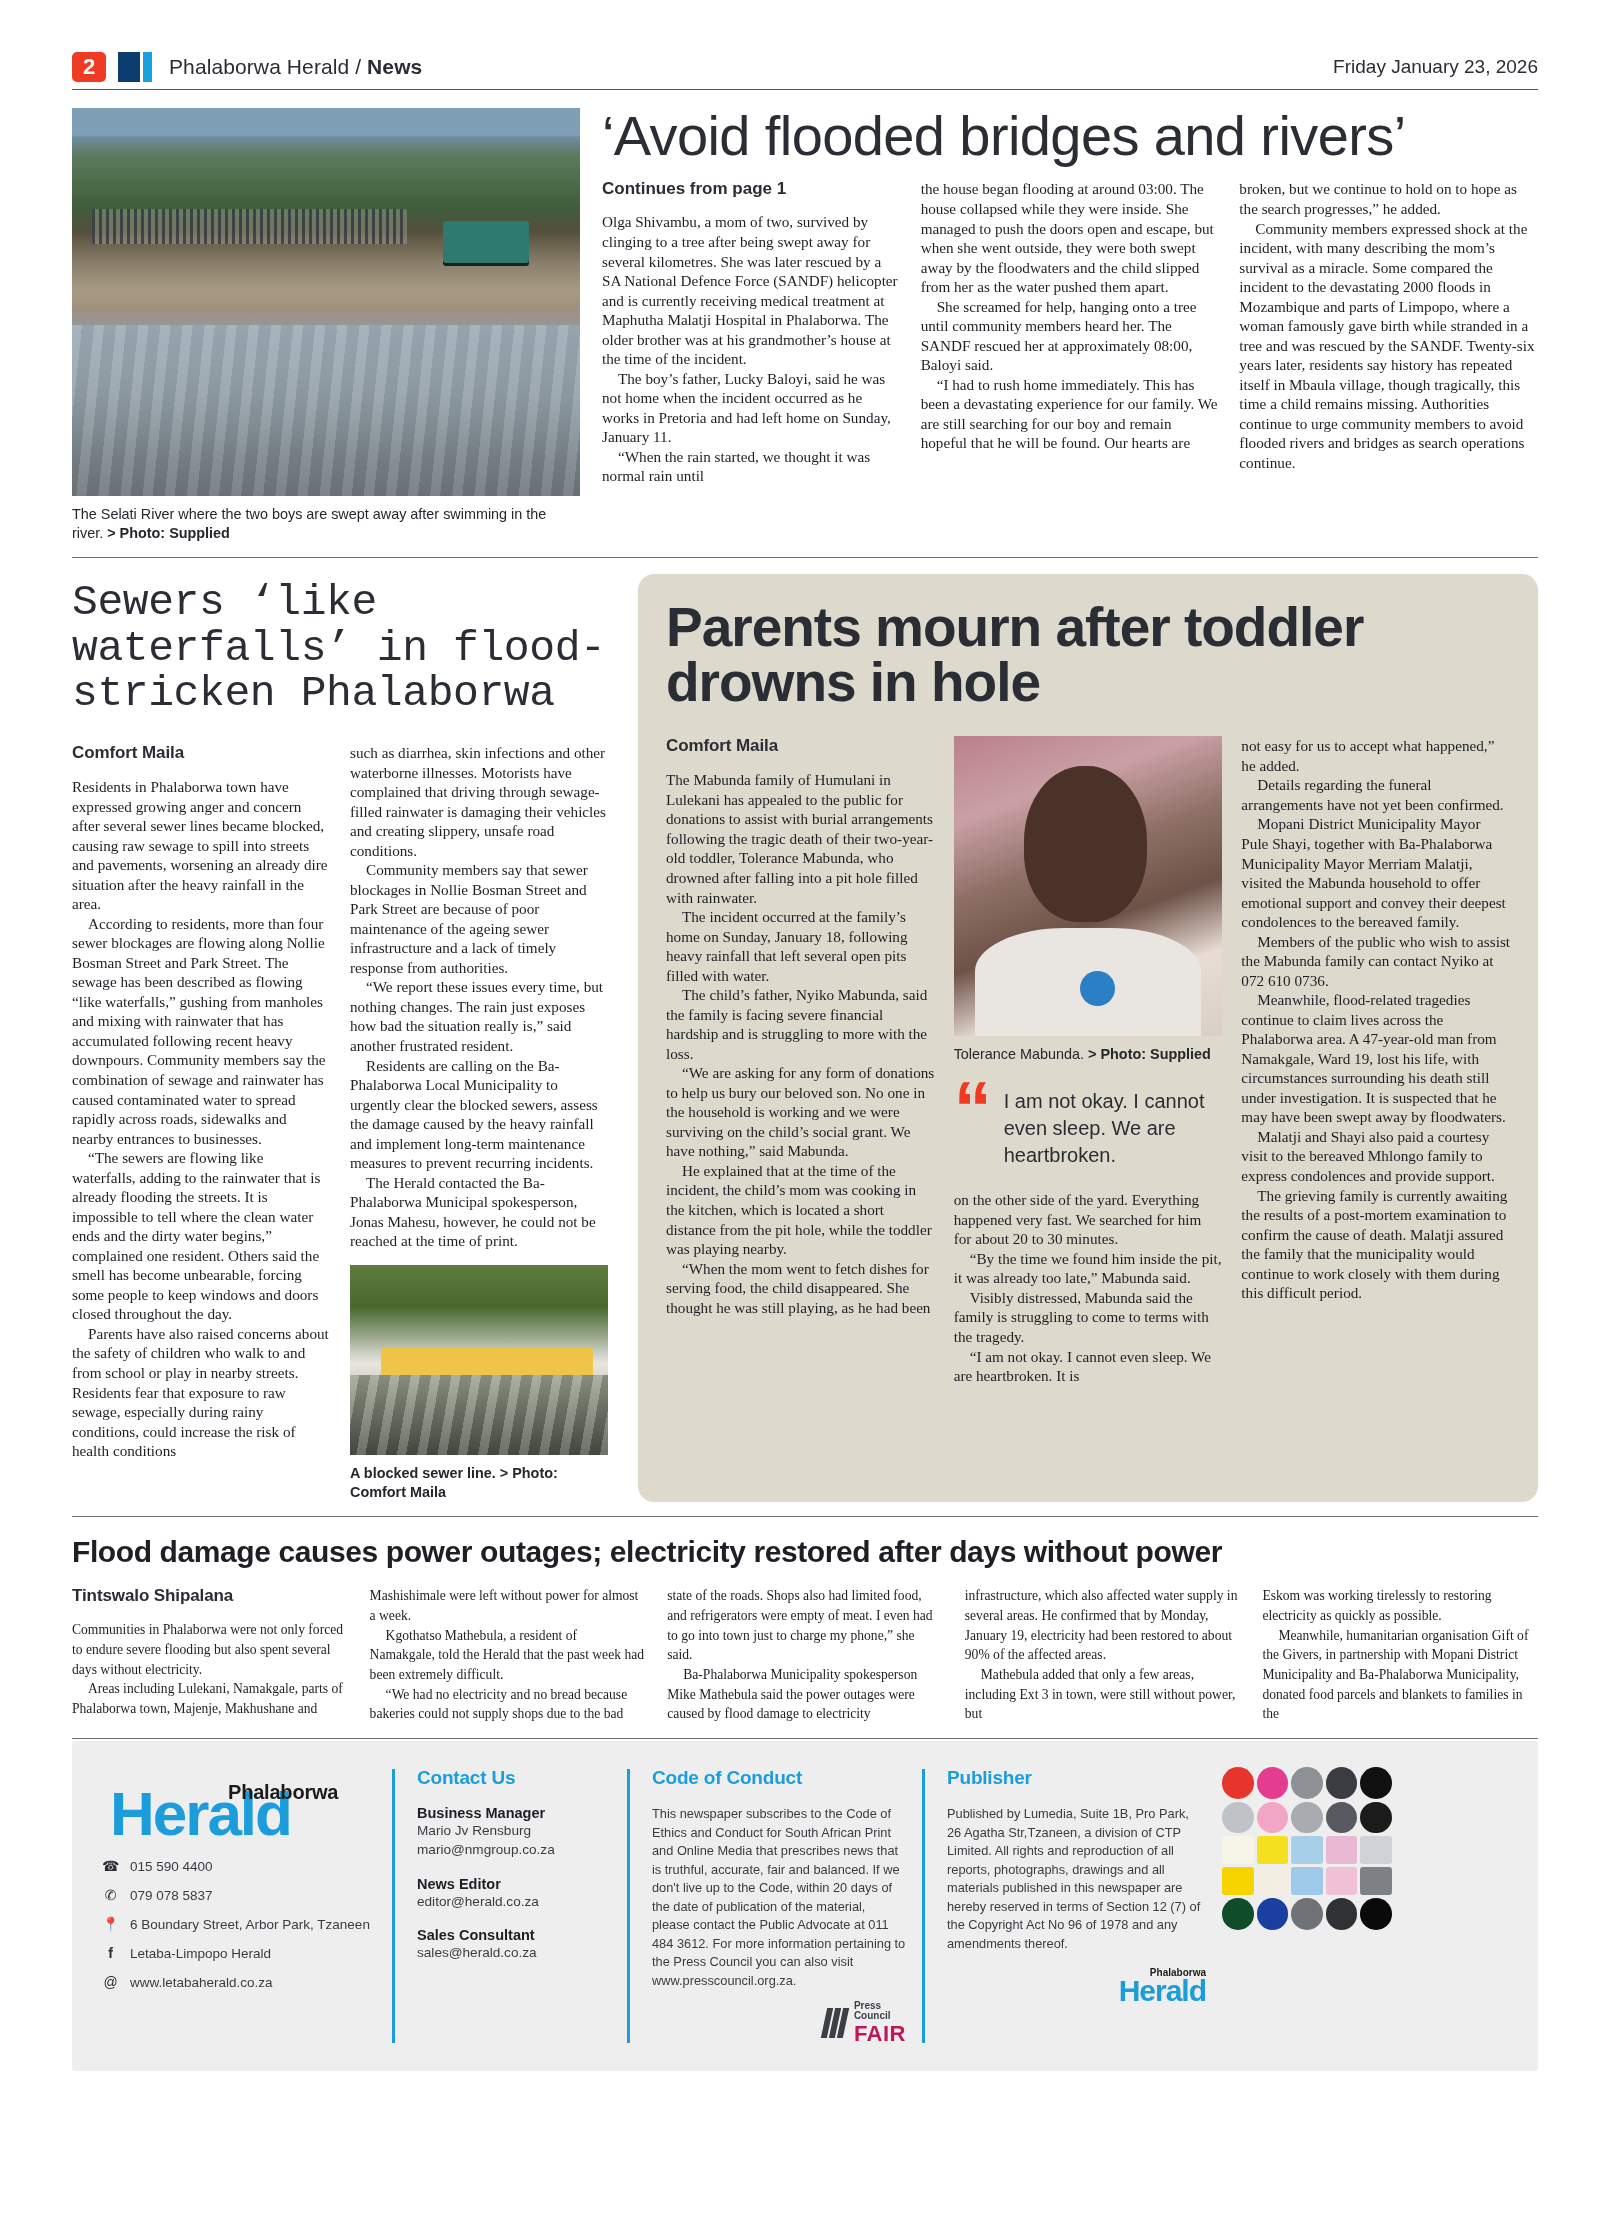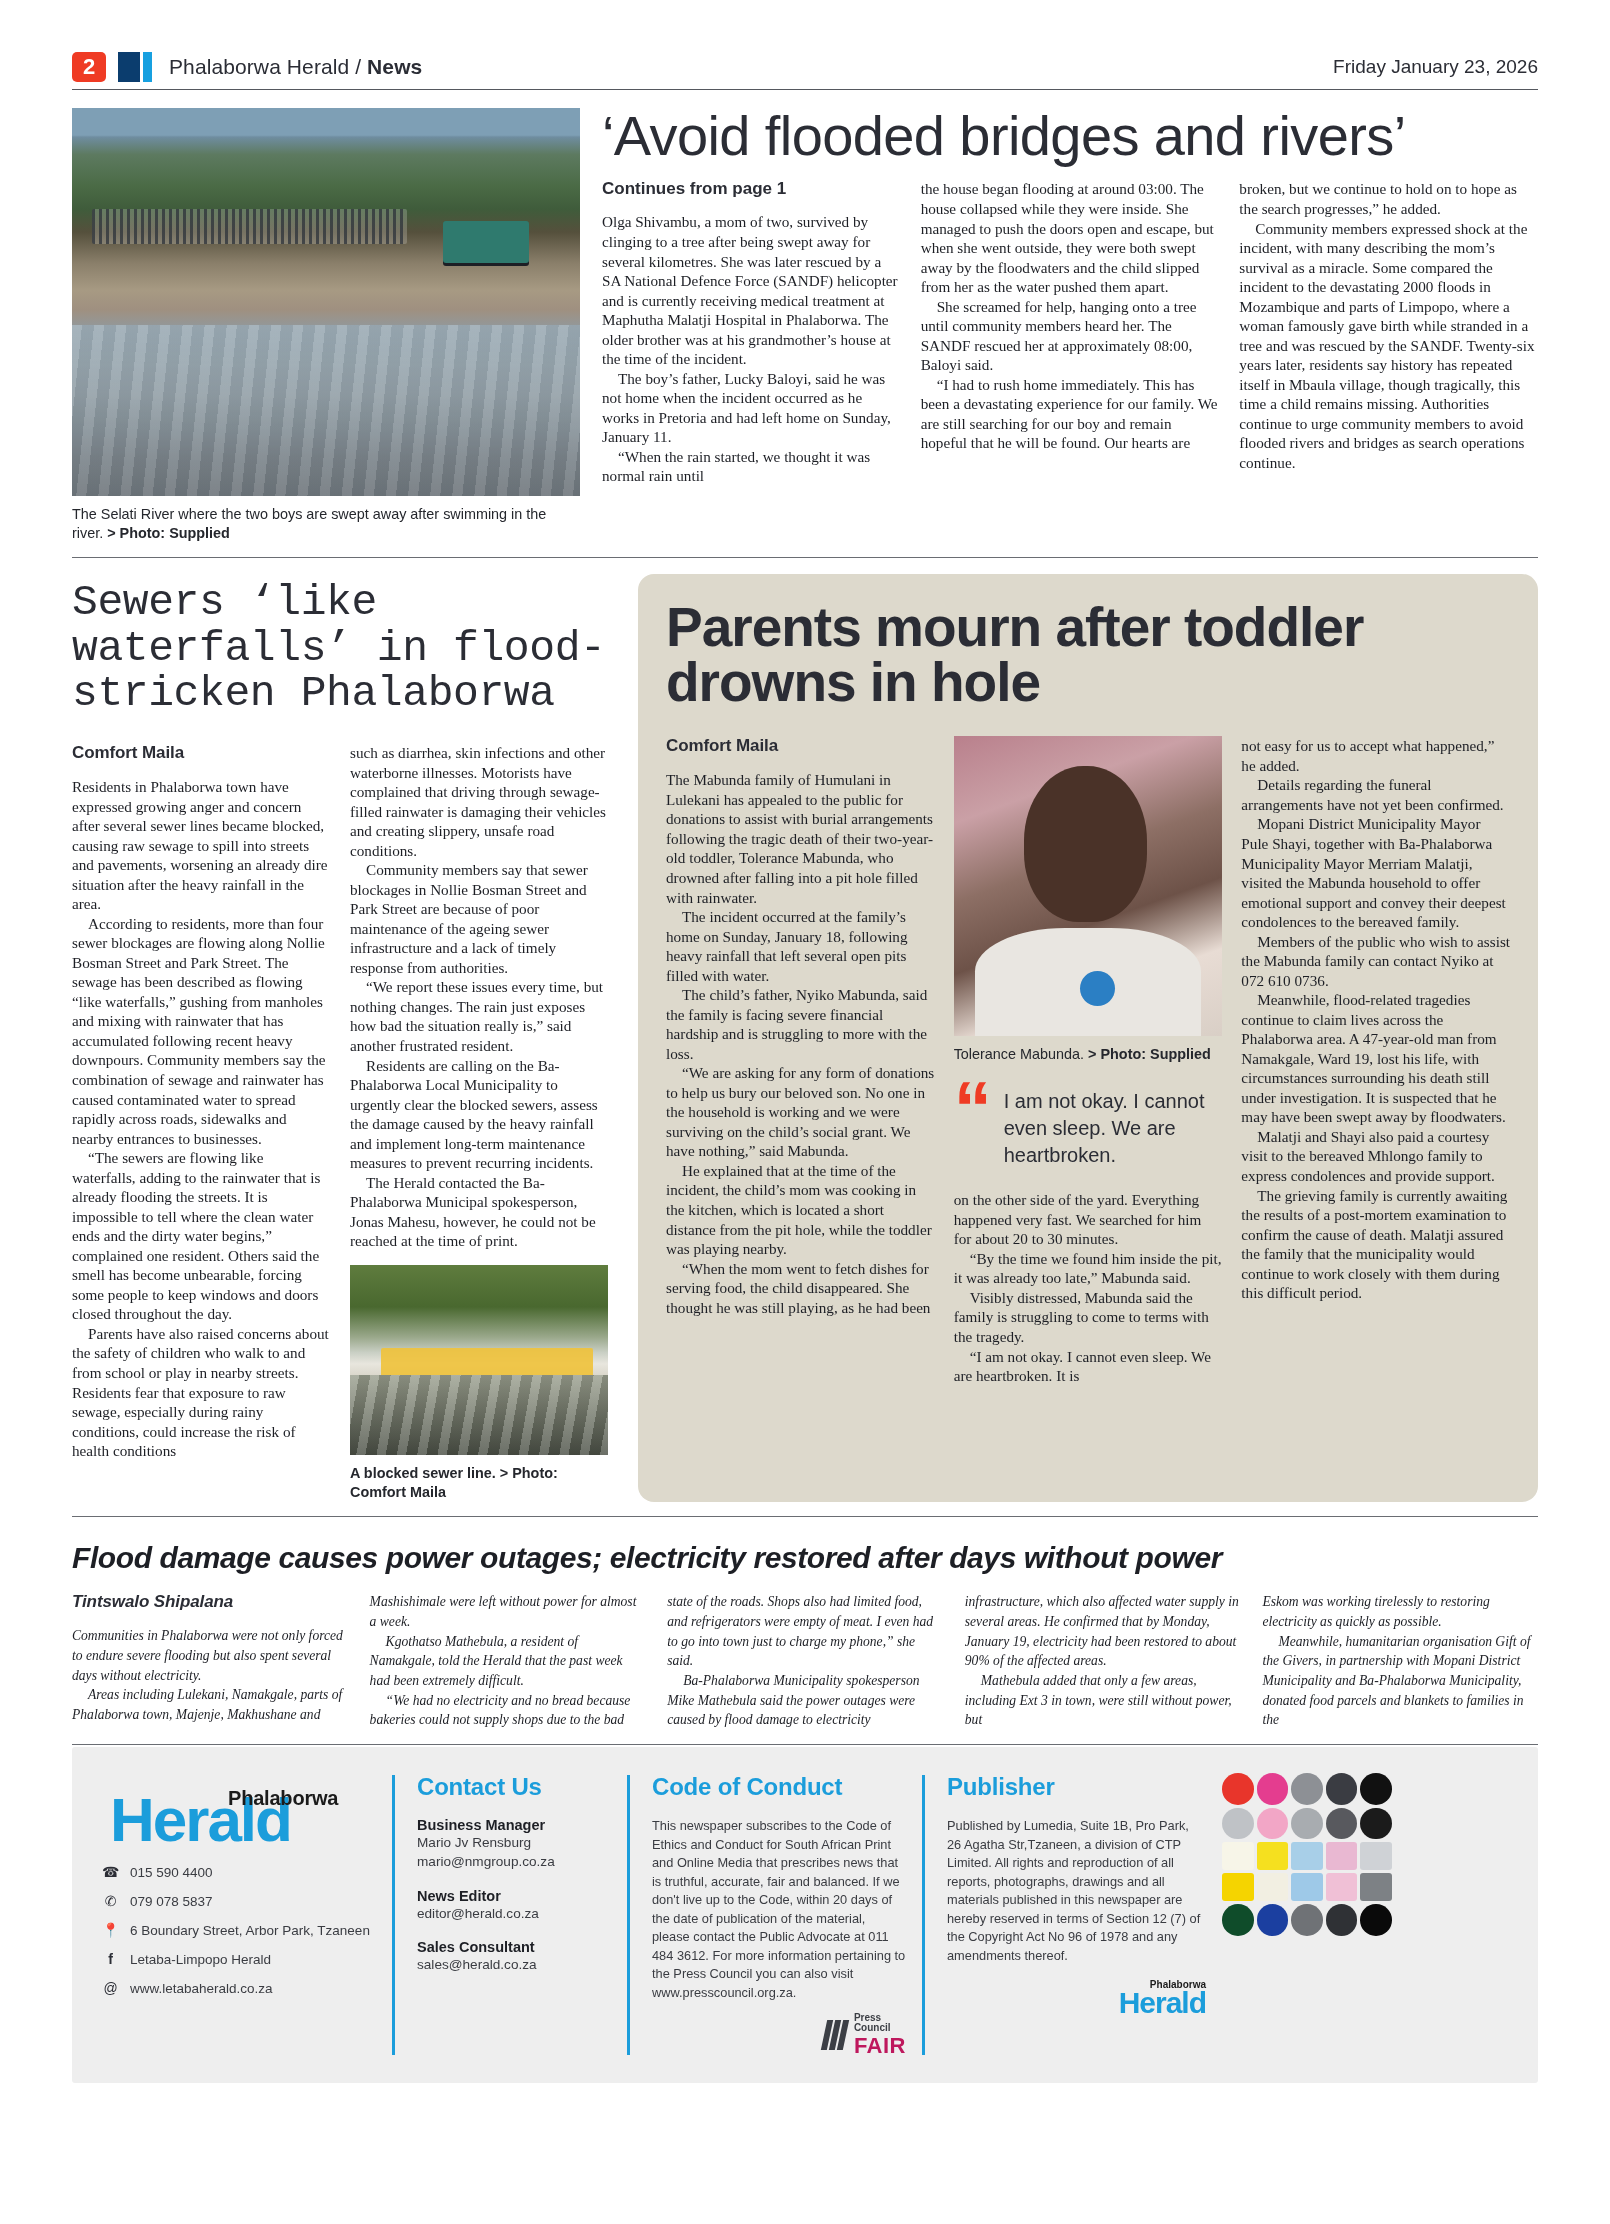--- a/index.html
+++ b/index.html
@@ -69,21 +69,21 @@
   .feat-cols{display:flex;gap:19px;}
   .feat-cols > div{flex:1;}
   .pullquote{display:flex;gap:12px;margin:20px 0 22px 0;align-items:flex-start;}
   .qmark{color:#ef3b24;font-size:76px;line-height:.62;font-weight:bold;
          font-family:"Liberation Sans",sans-serif;flex:0 0 auto;}
   .qtext{font-family:"Liberation Sans Narrow","Liberation Sans",sans-serif;
          font-size:20px;line-height:1.33;color:#2b2d35;text-align:left;flex:1;
          padding-top:4px;}
 
   
-  .bottom{margin-top:24px;font-style:italic;}
+  .bottom{margin-top:18px;}
   .hl-bottom{font-family:"Liberation Sans Narrow","Liberation Sans",sans-serif;
              font-weight:bold;font-size:30px;line-height:1.1;letter-spacing:-.4px;
              color:#1d1f25;margin:14px 0 18px 0;}
   .cols5{display:flex;gap:22px;}
   .cols5 > div{flex:1;}
   .bodytext.sm{font-size:13.6px;line-height:1.45;}
 
   
   .footer{margin-top:2px;background:#eeeeee;border-radius:3px;display:flex;
           padding:26px 30px;box-sizing:border-box;gap:0;}
@@ -97,21 +97,21 @@
             font-weight:bold;font-size:62px;color:#1b9ddb;letter-spacing:-2px;
             line-height:1;margin-top:16px;}
   .contact-line{display:flex;align-items:center;gap:11px;margin-top:13px;
                 font-size:13.5px;color:#3a3c42;
                 font-family:"Liberation Sans Narrow","Liberation Sans",sans-serif;}
   .ci{width:17px;flex:0 0 17px;text-align:center;color:#2b2d35;font-size:14px;}
   .f-sep{width:3px;background:#1b9ddb;flex:0 0 3px;margin:2px 22px 2px 0;}
   .f-contact{width:210px;flex:0 0 210px;padding-right:16px;}
   .f-code{width:270px;flex:0 0 270px;padding-right:16px;}
   .f-pub{width:275px;flex:0 0 275px;padding-right:16px;}
-  .f-head{color:#1b9ddb;font-weight:bold;font-size:24px;margin-bottom:16px;
+  .f-head{color:#1b9ddb;font-weight:bold;font-size:19px;margin-bottom:16px;
           font-family:"Liberation Sans Narrow","Liberation Sans",sans-serif;
           letter-spacing:-.2px;}
   .f-role{font-weight:bold;font-size:14.5px;color:#1d1f25;margin-top:16px;
           font-family:"Liberation Sans Narrow","Liberation Sans",sans-serif;}
   .f-role.first{margin-top:0;}
   .f-val{font-size:13.6px;color:#3a3c42;line-height:1.42;
          font-family:"Liberation Sans Narrow","Liberation Sans",sans-serif;}
   .f-para{font-size:12.8px;line-height:1.45;color:#3a3c42;
           font-family:"Liberation Sans Narrow","Liberation Sans",sans-serif;}
   .press-badge{display:flex;align-items:center;gap:8px;margin-top:10px;float:right;}

